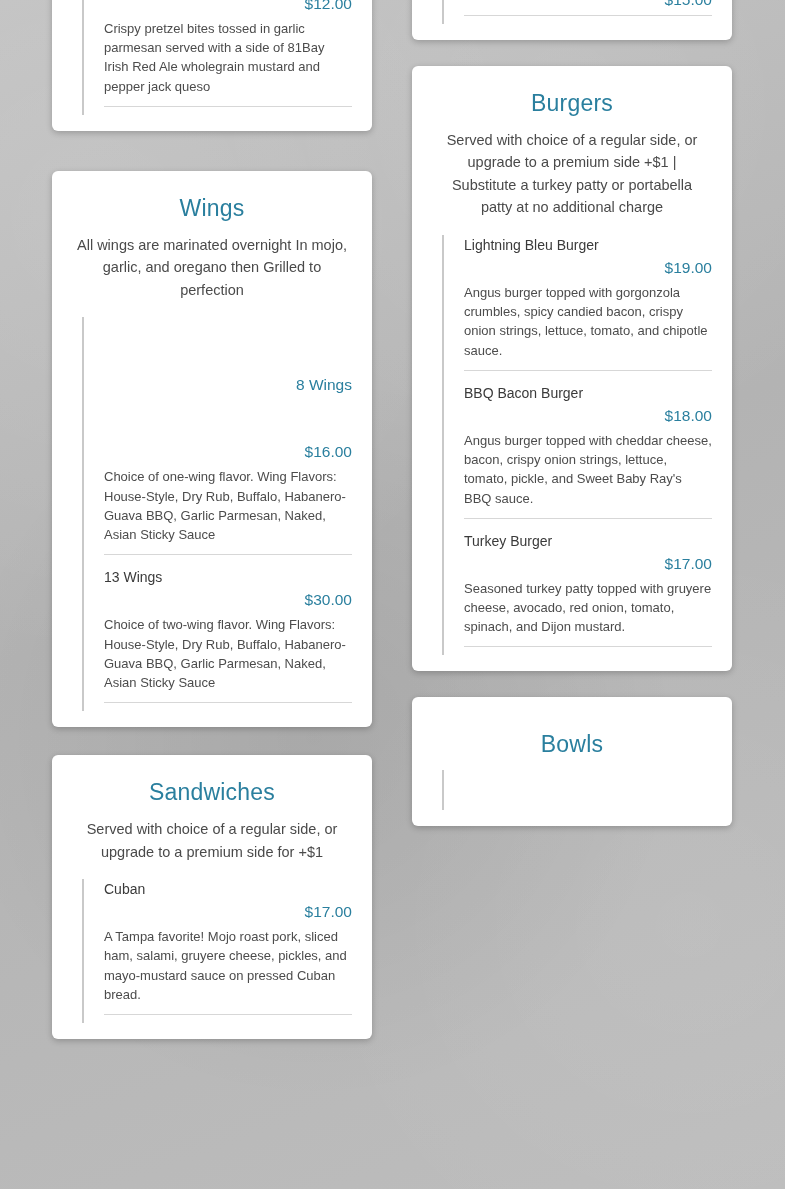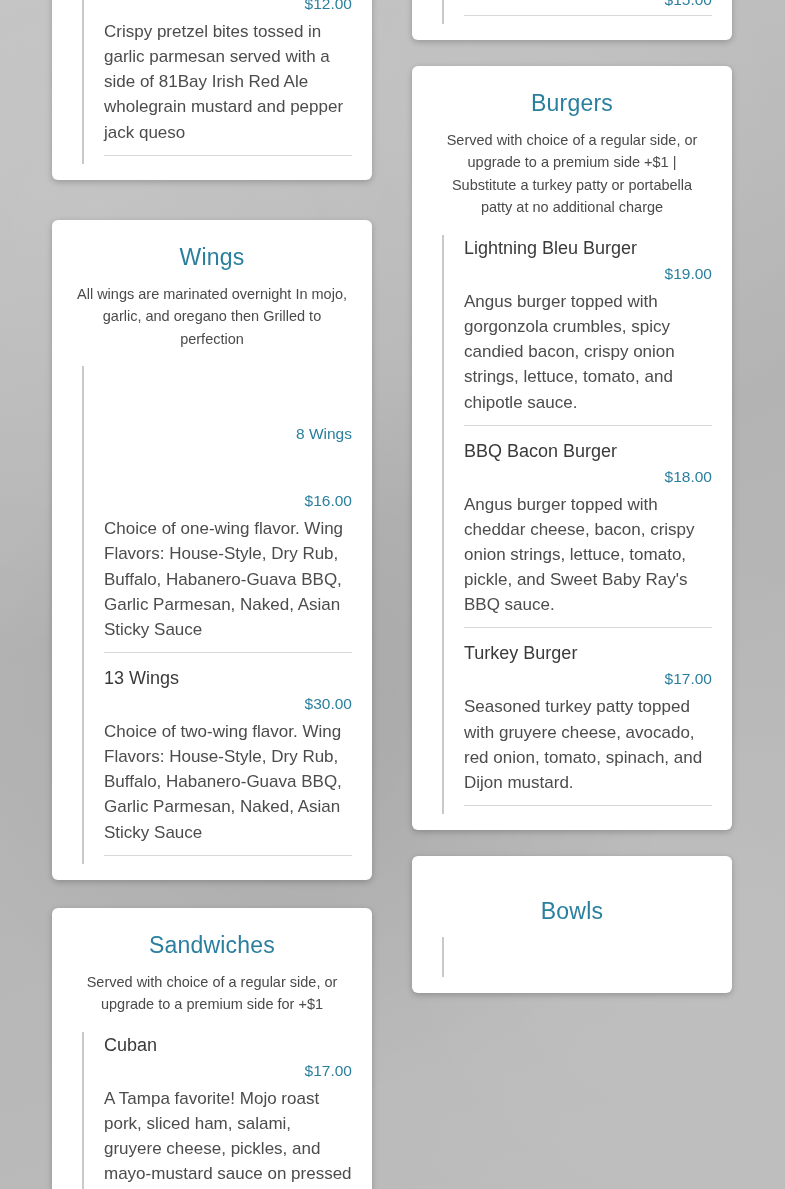--- a/index.html
+++ b/index.html
@@ -67,35 +67,35 @@
     border-left: 2px solid #c9c9c9;
     padding-left: 20px;
     margin-left: 10px;
   }
 
   .item {
     padding-bottom: 2px;
   }
 
   .item-name {
-    font-size: 18px;
+    font-size: 14px;
     color: #3a3a3a;
     line-height: 1.5;
     margin: 4px 0 0 0;
   }
 
   .item-price {
     color: #2a7f9e;
     font-size: 15.5px;
     text-align: right;
     margin: 3px 0 6px 0;
   }
 
   .item-desc {
-    font-size: 17px;
+    font-size: 13px;
     line-height: 1.48;
     color: #4c4c4c;
     margin: 0 0 10px 0;
   }
 
   .divider {
     border: 0;
     border-top: 1px solid #d7d7d7;
     margin: 0 0 6px 0;
   }
@@ -185,20 +185,20 @@
         </div>
         <div class="item">
           <div class="item-name">Turkey Burger</div>
           <div class="item-price">$17.00</div>
           <div class="item-desc">Seasoned turkey patty topped with gruyere cheese, avocado, red onion, tomato, spinach, and Dijon mustard.</div>
           <hr class="divider">
         </div>
       </div>
     </div>
 
-    <div class="card" style="margin-top:26px; padding-top:40px;">
+    <div class="card" style="margin-top:26px; padding-top:32px;">
       <h2 class="section-title">Bowls</h2>
       <div class="items" style="min-height:40px;"></div>
     </div>
 
   </div>
 
 </div>
 
 </body></html>

